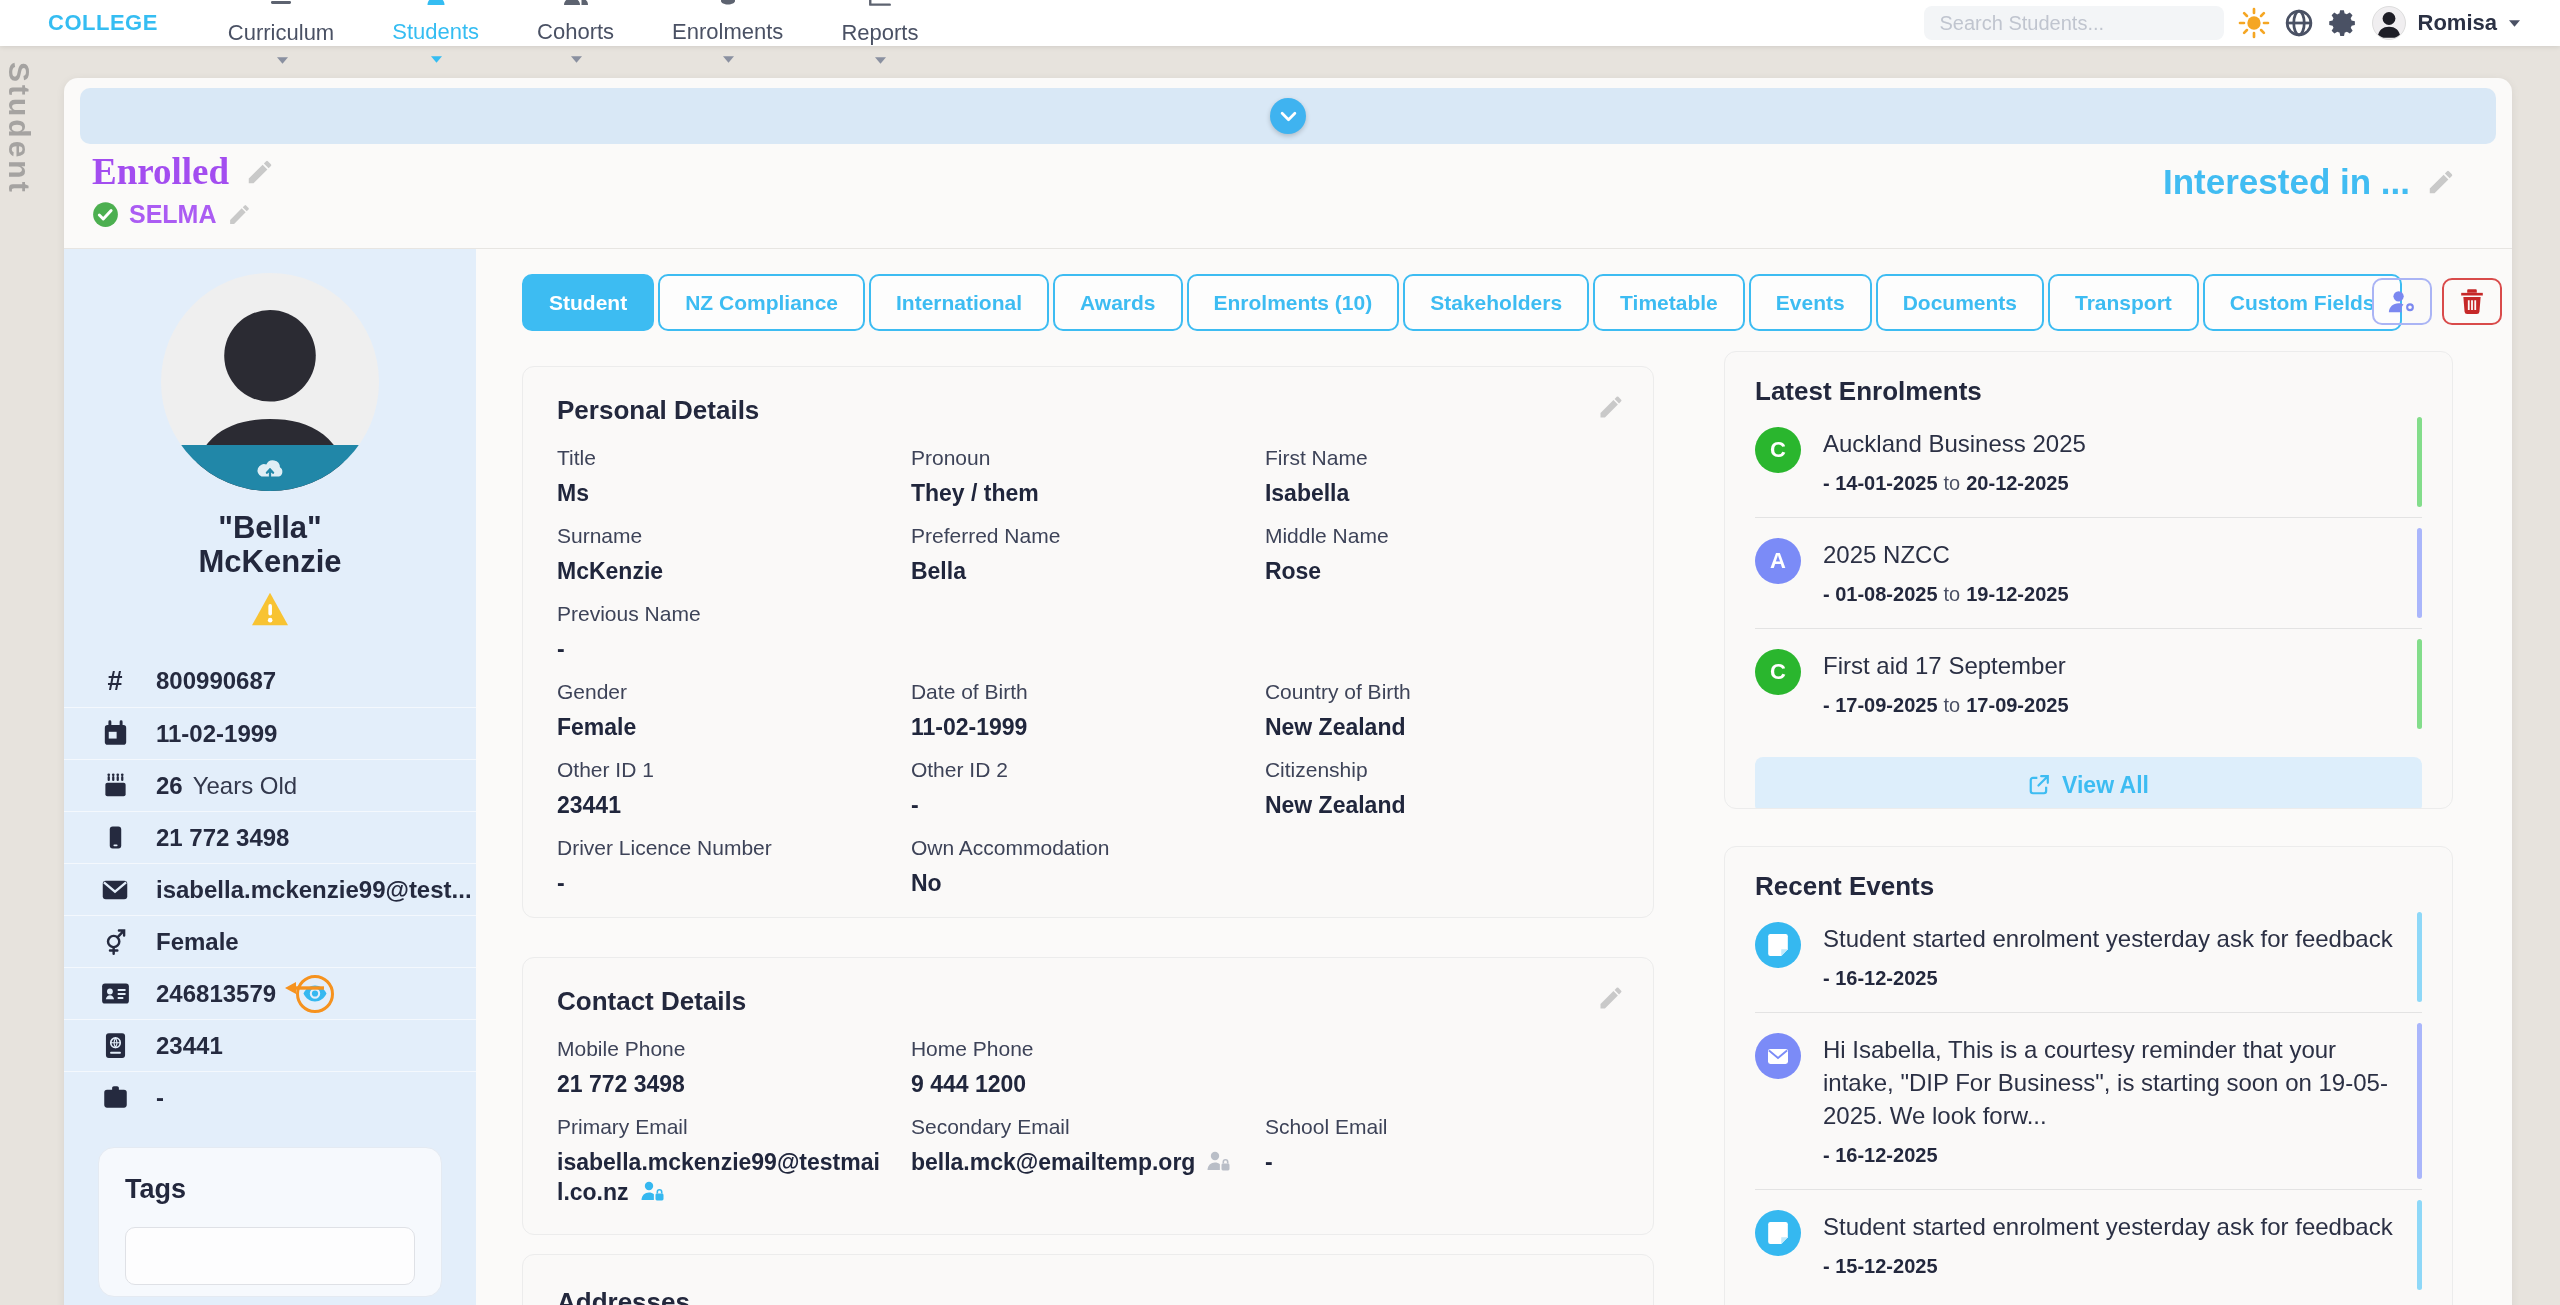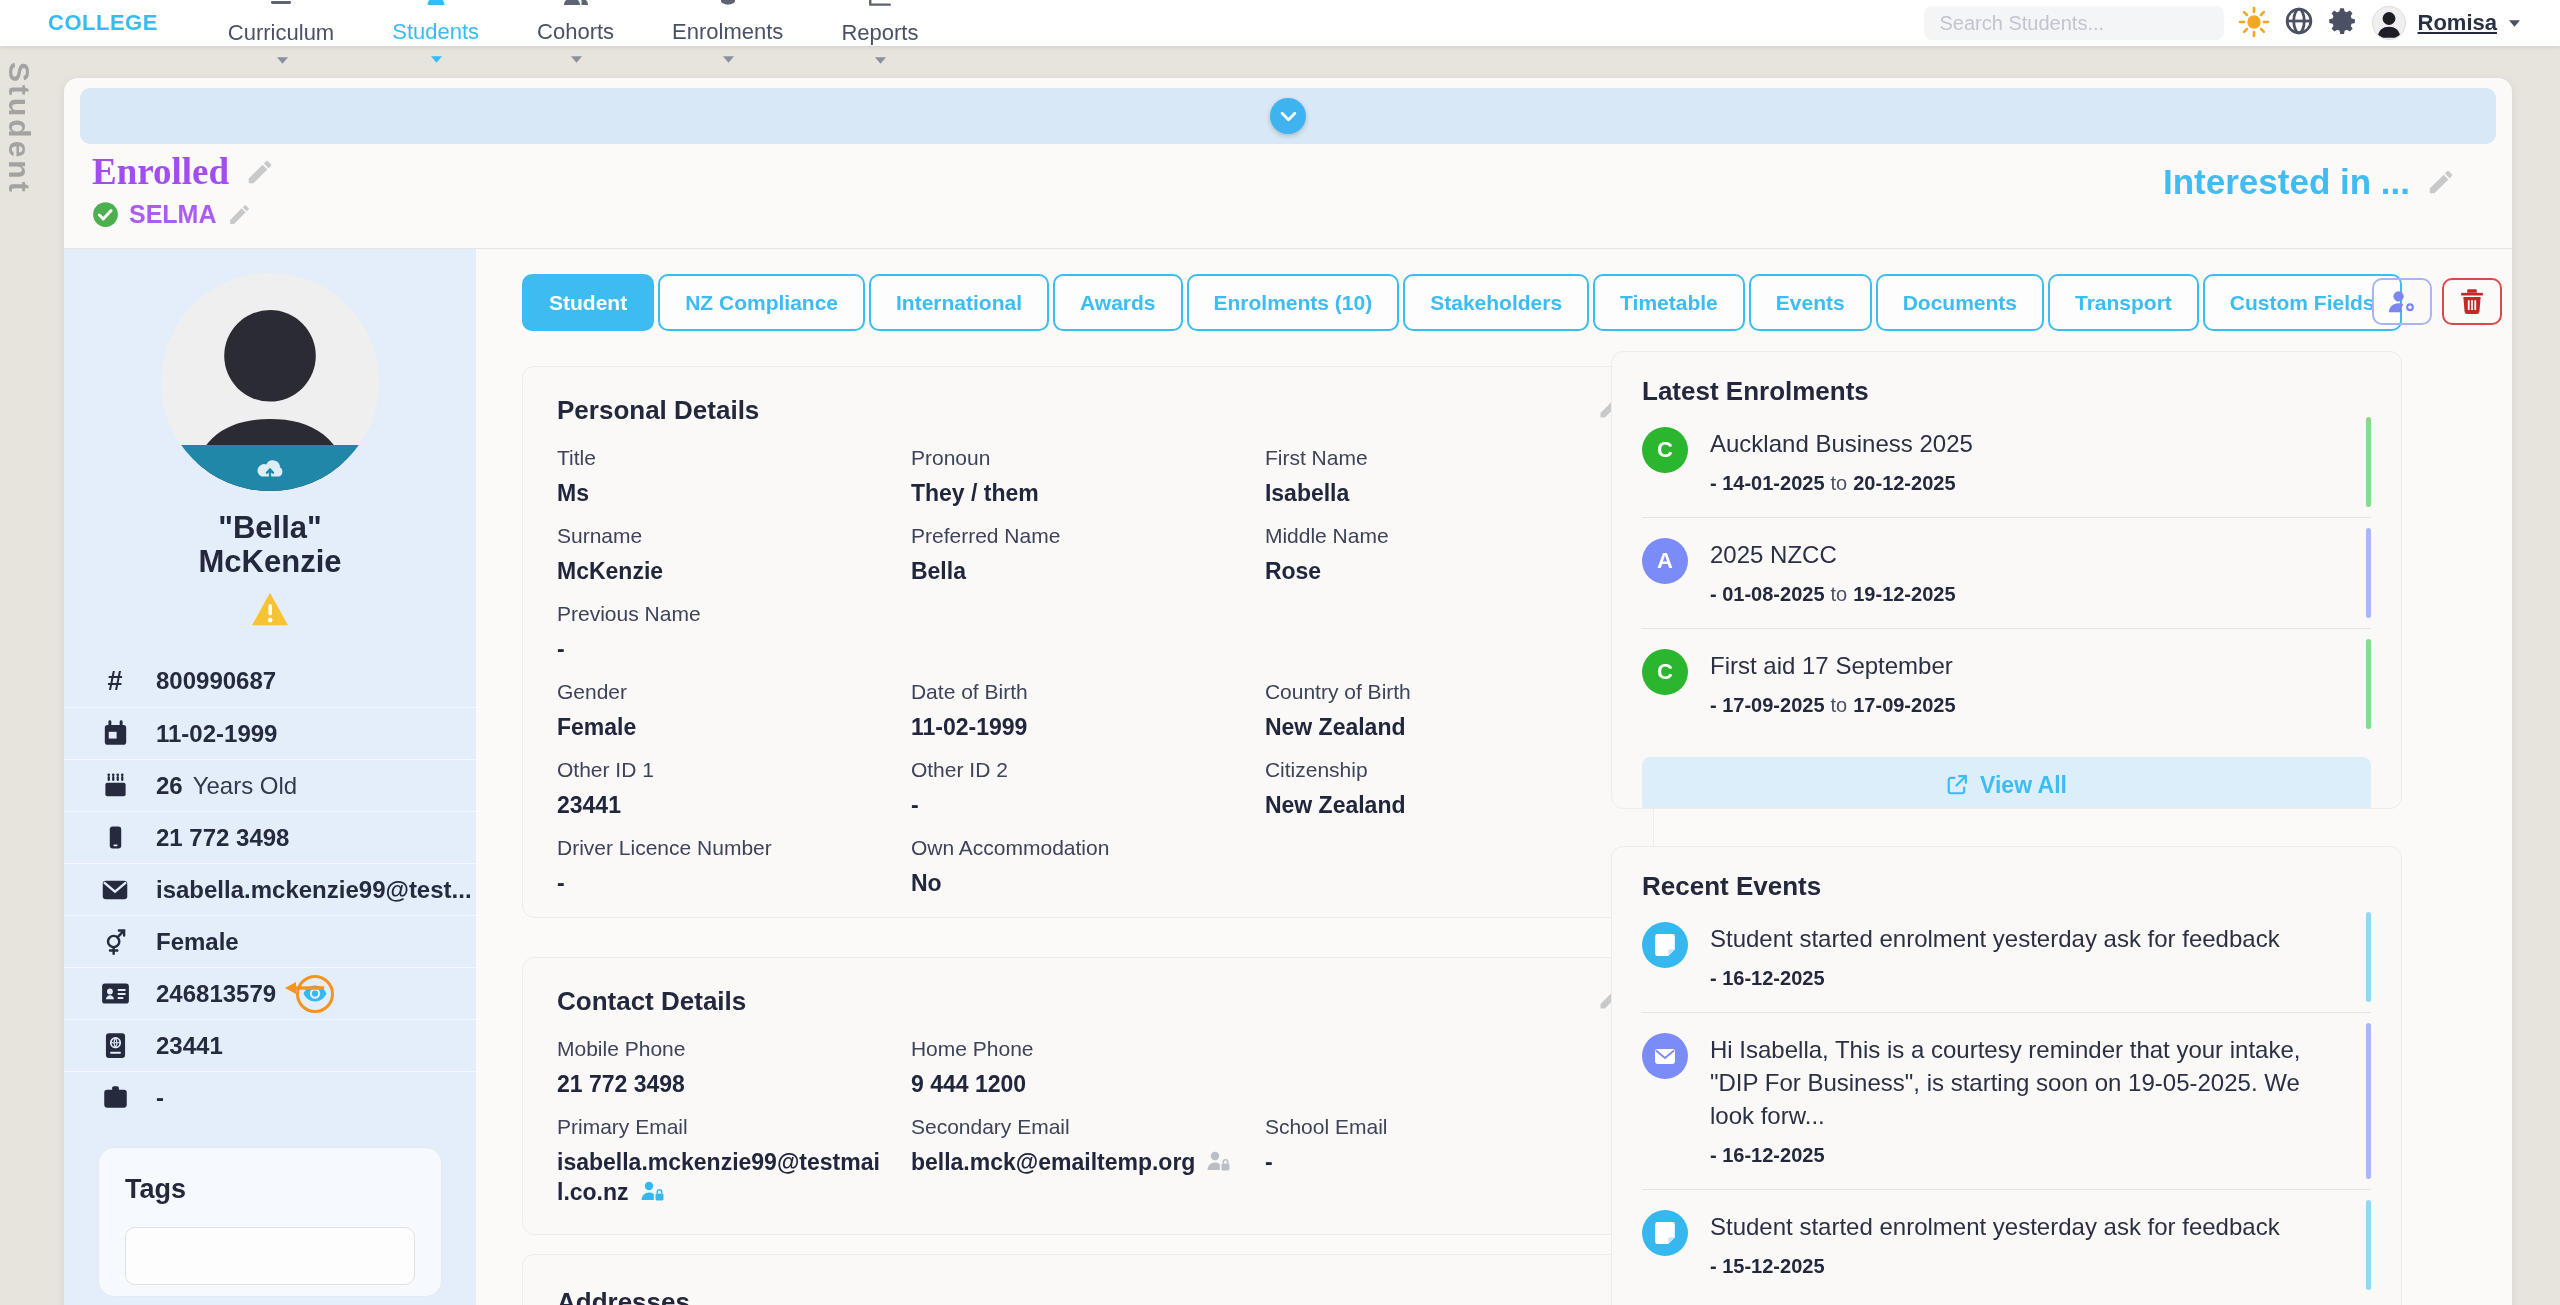--- a/index.html
+++ b/index.html
@@ -12,21 +12,21 @@
             box-shadow:0 1px 5px rgba(0,0,0,.10); display:flex; align-items:center; z-index:30; padding:0 40px 0 48px; }
   .logo { font-size:22px; font-weight:800; color:#35bdf2; letter-spacing:.5px; margin-right:70px; }
   .nav-items { display:flex; align-items:center; gap:58px; }
   .nav-item { display:flex; align-items:center; gap:11px; cursor:pointer; color:#4a5164; font-size:22px; position:relative;flex-direction:column; }
   .nav-item .nicon { color:#5d6370; }
   .nav-item .caret { color:#8a90a0; margin-left:2px; }
   .nav-item.active, .nav-item.active .nicon, .nav-item.active .caret { color:#35bdf2; }
   .nav-badge { position:absolute; top:-10px; right:26px; width:21px; height:21px; background:#e8413c; border-radius:50%;
                color:#fff; font-size:13px; font-weight:700; display:flex; align-items:center; justify-content:center; }
   .nav-item.active .nav-badge { color:#fff; }
-  .nav-right { margin-left:auto; display:flex; align-items:flex-start; gap:14px;text-decoration:underline; }
+  .nav-right { margin-left:auto; display:flex; align-items:center; gap:14px; }
   .search-box input { width:300px; height:34px; background:#f3f5f7; border:none; border-radius:8px; padding:0 16px;
                font-size:20px; font-family:inherit; color:#4a5164; outline:none; }
   .search-box input::placeholder { color:#c0c5cf; }
   .tool-btn { background:none; border:none; cursor:pointer; padding:0; }
   .user-chip { display:flex; align-items:center; gap:12px; cursor:pointer; }
   .user-avatar { width:34px; height:34px; border-radius:50%; background:#f0eef0; overflow:hidden; border:1px solid #ddd; }
   .user-name { font-size:22px; font-weight:700; color:#2b3144; }
 
   
   .vertical-label { position:absolute; left:2px; top:62px; writing-mode:vertical-rl; font-size:30px; font-weight:700;
@@ -88,21 +88,21 @@
   .pd-card { left:458px; top:288px; width:1132px; height:552px; padding:28px 34px; }
   .cd-card { left:458px; top:879px; width:1132px; height:278px; padding:28px 34px; }
   .addr-card { left:458px; top:1176px; width:1132px; height:230px; padding:32px 34px; }
   .fgrid { margin-top:20px; }
   .frow { display:flex; margin-bottom:16px; }
   .fcell { width:33.33%; padding-right:20px; }
   .flabel { font-size:21px; color:#3d4358; }
   .fval { margin-top:8px; font-size:23px; font-weight:800; color:#20263c; max-width:360px; word-break:break-word; line-height:30px; }
   .fval .inline-ic { display:inline-block; vertical-align:-3px; margin-left:10px; }
 
-  .right-col-panel { left:1547px; width:791px; }
+  .right-col-panel { left:1660px; width:729px; }
   .le-panel { top:273px; height:458px; padding:24px 30px; }
   .re-panel { top:768px; height:650px; padding:24px 30px; }
   .feed-item { position:relative; display:flex; gap:22px; padding:20px 26px 22px 0; border-bottom:1px solid #e3e3e3; align-items:flex-start; }
   .feed-item.last { border-bottom:none; }
   .badge { width:46px; height:46px; border-radius:50%; color:#fff; font-size:22px; font-weight:700; display:flex;
            align-items:center; justify-content:center; flex:0 0 46px; }
   .badge.green { background:#2ab62e; } .badge.indigo { background:#7b8bf7; } .badge.cyan { background:#35b8f0; }
   .feed-name { font-size:24px; color:#2b3044; line-height:33px; }
   .feed-dates { margin-top:12px; font-size:20px; color:#23283d; }
   .feed-dates b { font-weight:800; }

